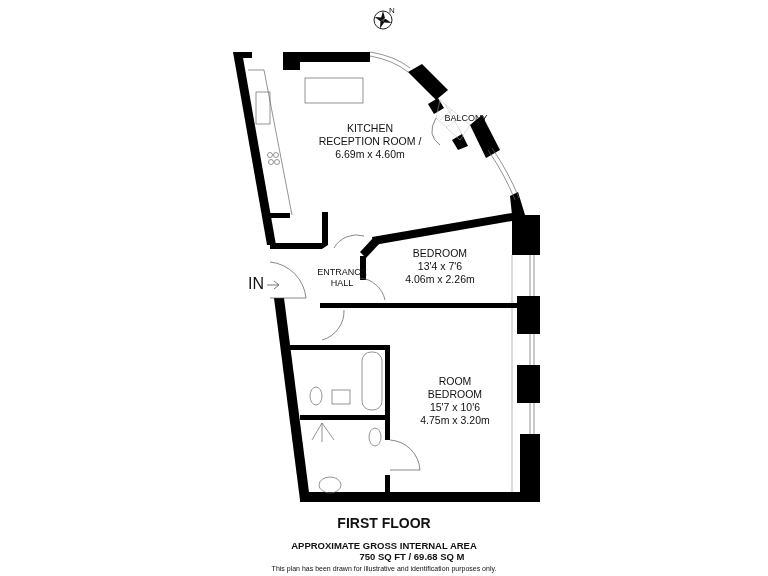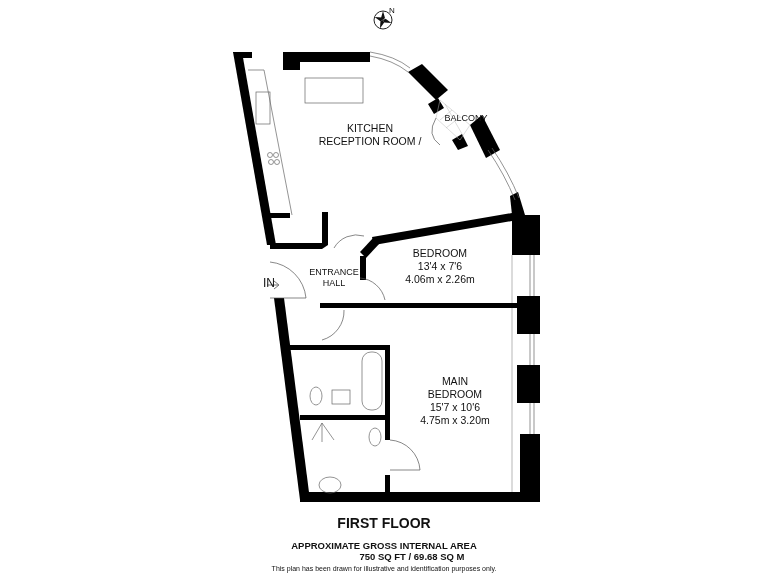--- a/index.html
+++ b/index.html
@@ -121,43 +121,44 @@
   </g>
 
   <g fill="none" stroke="#555" stroke-width="0.8">
     <path d="M267,285 L278,285 M274,281 L279,285 L274,289"></path>
   </g>
 </svg>
 
 <div class="lbl" style="left:300px; top:122px; width:140px;">
   <div>KITCHEN</div>
   <div>RECEPTION ROOM /</div>
+  <div>6.69m x 4.60m</div>
 </div>
 
 <div class="lbl small" style="left:436px; top:113px; width:60px;">
   <div>BALCONY</div>
 </div>
 
-<div class="lbl small" style="left:304px; top:267px; width:60px;">
+<div class="lbl small" style="left:312px; top:267px; width:60px;">
   <div>ENTRANCE</div>
   <div>HALL</div>
 </div>
 
 <div class="lbl" style="left:390px; top:247px; width:100px;">
   <div>BEDROOM</div>
   <div>13'4 x 7'6</div>
   <div>4.06m x 2.26m</div>
 </div>
 
 <div class="lbl" style="left:405px; top:375px; width:100px;">
-  <div>MAIN</div>
+  <div>ROOM</div>
   <div>BEDROOM</div>
   <div>15'7 x 10'6</div>
   <div>4.75m x 3.20m</div>
 </div>
 
 <div class="lbl" style="left:386px; top:4px; width:12px; font-size:8px;">N</div>
-<div class="lbl" style="left:260px; top:277px; width:18px; font-size:12px;">IN</div>
+<div class="lbl" style="left:247px; top:277px; width:18px; font-size:16px;">IN</div>
 
 <div class="title" style="top:515px; font-size:14px;">FIRST FLOOR</div>
 <div class="title" style="top:540px; font-size:9.5px;">APPROXIMATE GROSS INTERNAL AREA</div>
 <div class="title" style="top:551px; font-size:9.5px;padding-left:28px;">750 SQ FT / 69.68 SQ M</div>
 <div class="title" style="top:565px; font-size:7px; font-weight:normal;">This plan has been drawn for illustrative and identification purposes only.</div>
 
 </body></html>

